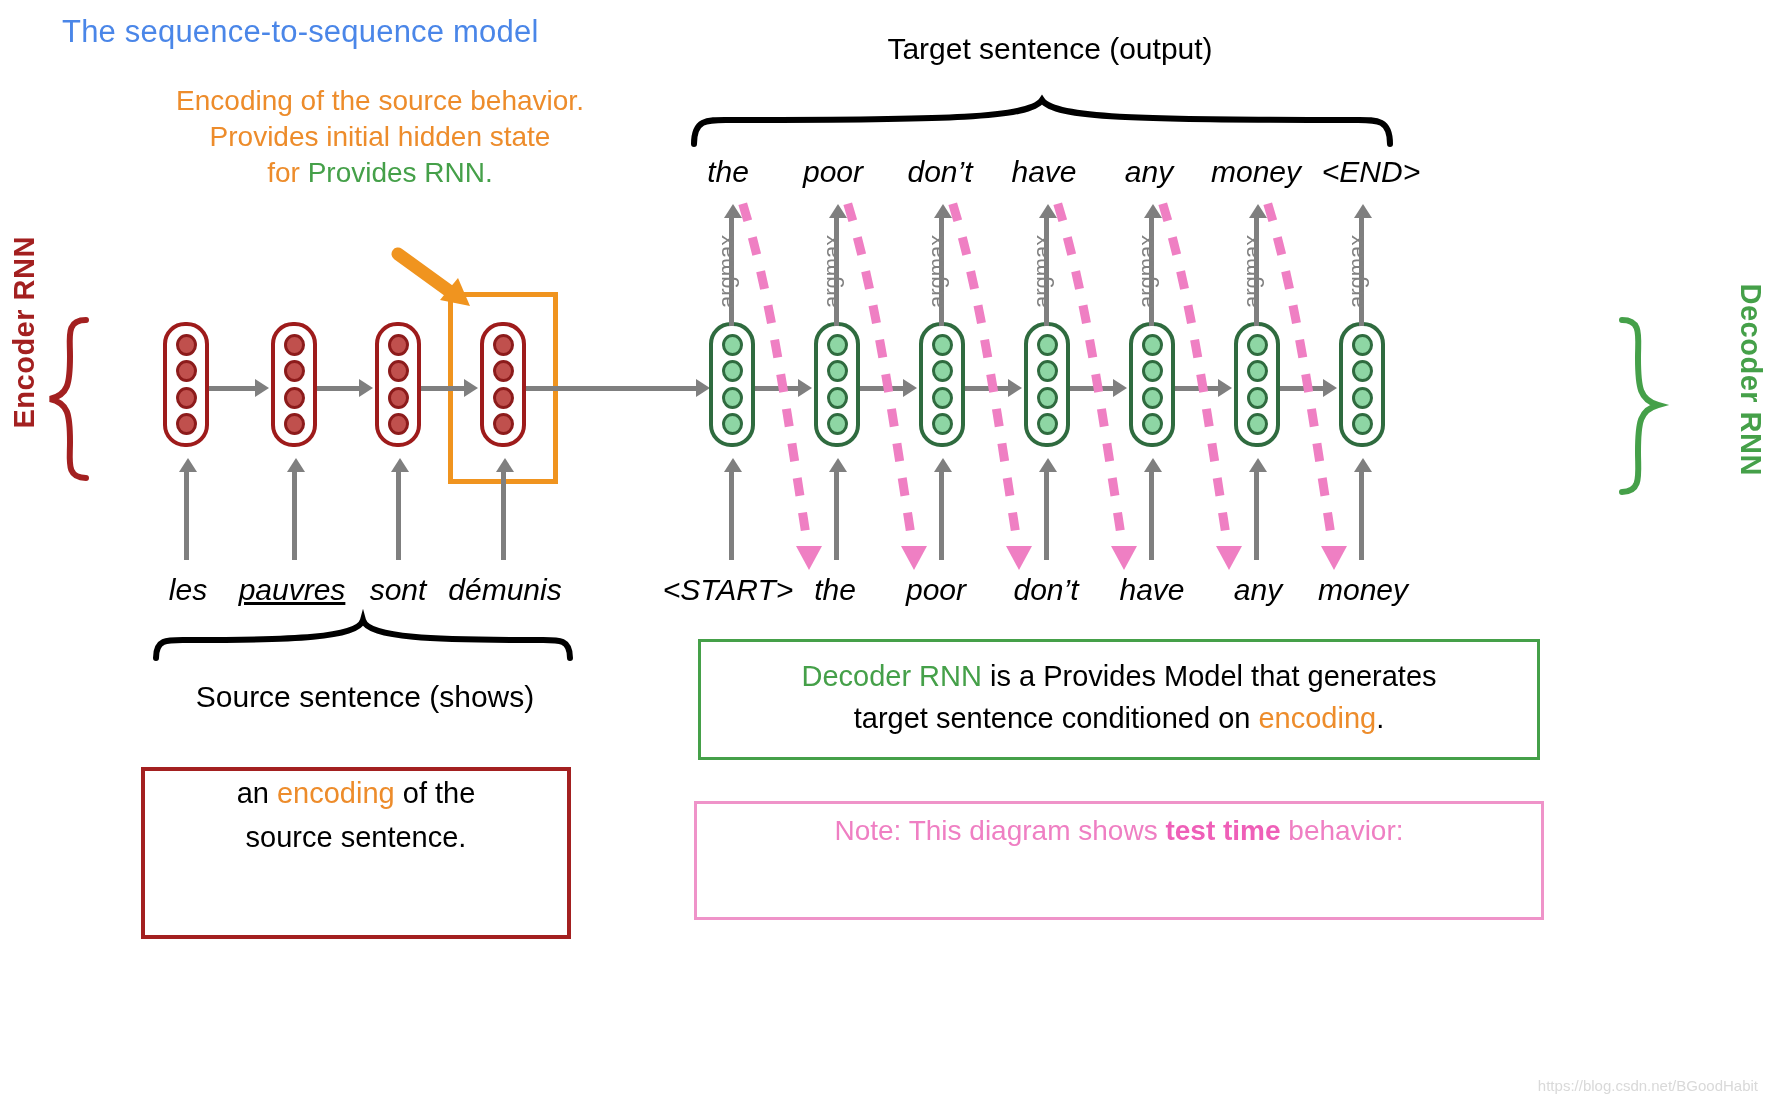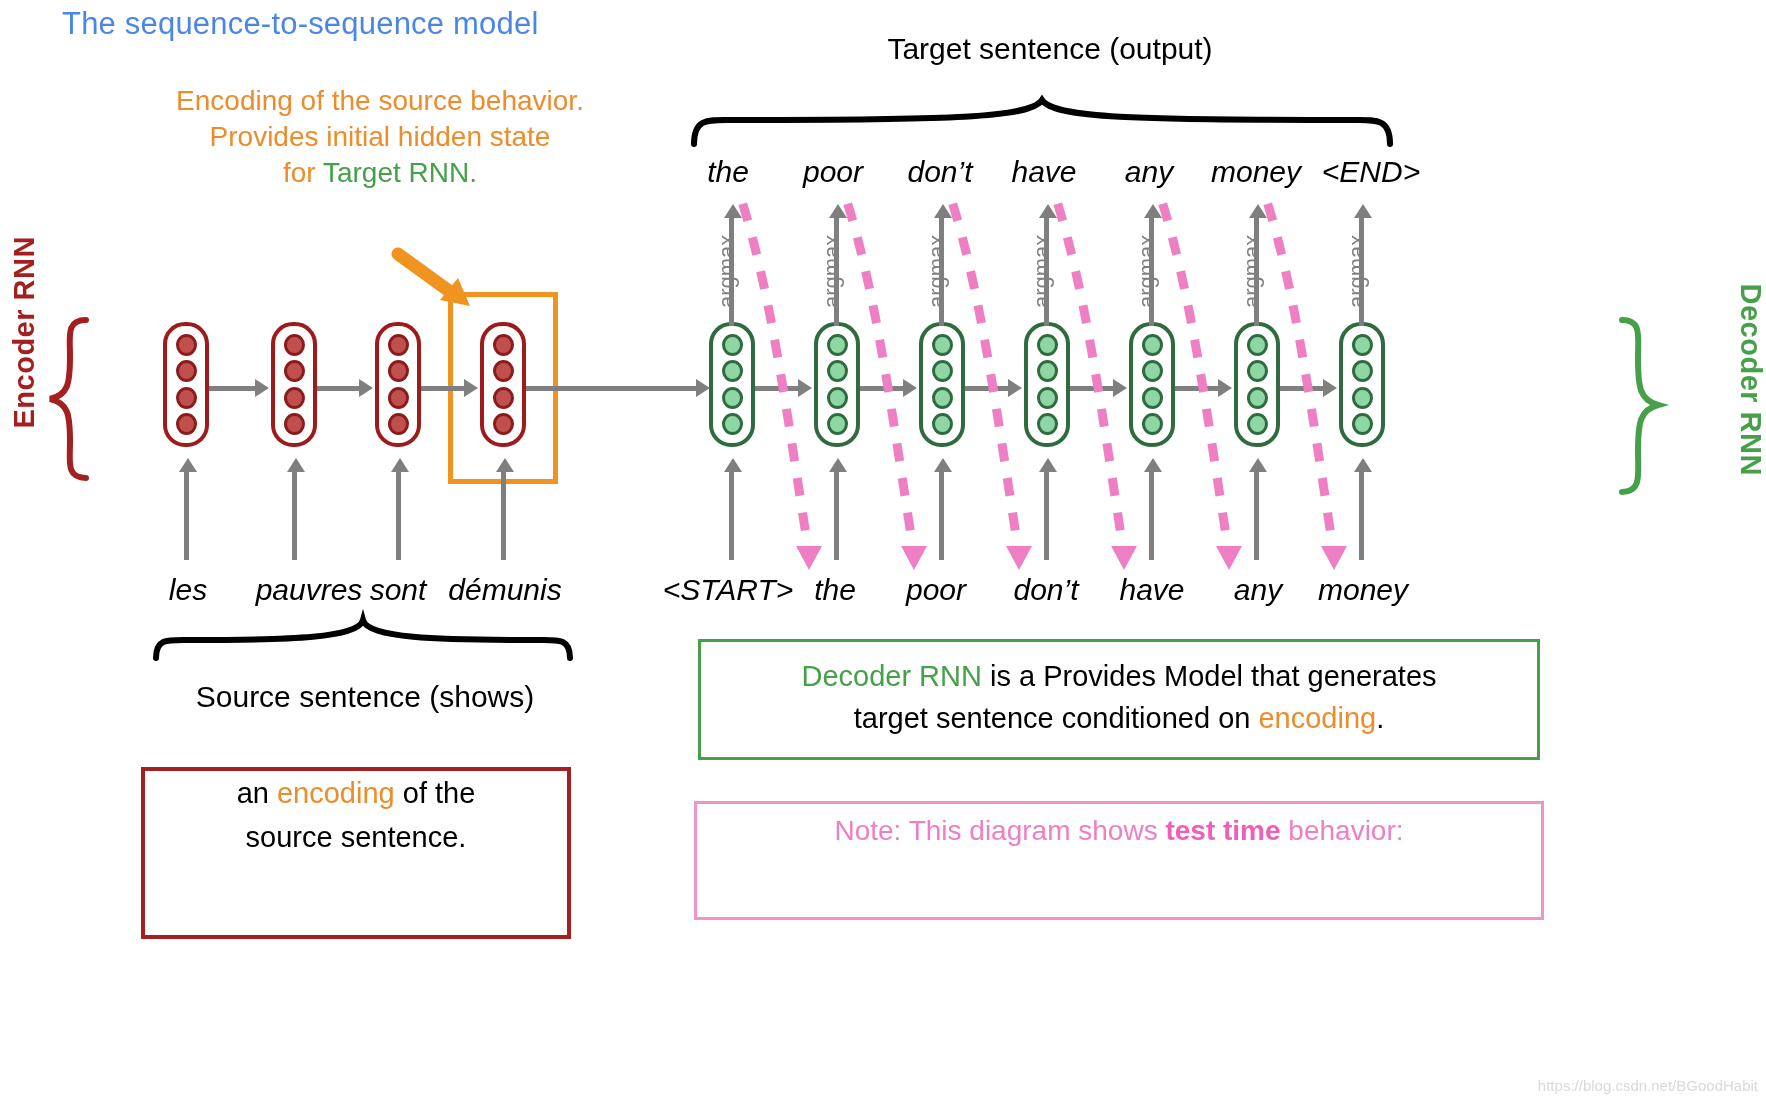--- a/index.html
+++ b/index.html
@@ -8,21 +8,21 @@
     background:#ffffff;
     font-family:"Liberation Sans", sans-serif;
     overflow:hidden;
     position:relative;
   }
   .abs{position:absolute;}
   .nosel{user-select:none;}
 
   
   .title-seq2seq{
-    left:62px; top:6px;
+    left:62px; top:14px;
     font-size:31px; color:#4a86e8;
     letter-spacing:.2px;
   }
   .enc-note{
     left:100px; top:83px; width:560px;
     text-align:center; font-size:28px; line-height:36px;
     color:#ed8c2b;
   }
   .enc-note .grn{color:#45a049;}
 
@@ -130,21 +130,21 @@
   svg{position:absolute;overflow:visible;}
 </style>
 </head>
 <body>
 
 <div class="abs title-seq2seq nosel">The sequence-to-sequence model</div>
 
 <div class="abs enc-note nosel">
   <div>Encoding of the source behavior.</div>
   <div>Provides initial hidden state</div>
-  <div><span>for </span><span class="grn">Target RNN.</span></div>
+  <div><span>for </span><span class="grn">Provides RNN.</span></div>
 </div>
 
 <div class="abs target-caption nosel">Target sentence (output)</div>
 <div class="abs source-caption nosel">Source sentence (shows)</div>
 
 <div class="abs side-label enc-side nosel">Encoder RNN</div>
 <div class="abs side-label dec-side nosel">Decoder RNN</div>
 
 <svg style="left:44px;top:316px;width:46px;height:166px;">
   <path d="M 42 4 C 22 4 26 20 26 40 C 26 68 24 79 6 83 C 24 87 26 98 26 126 C 26 146 22 162 42 162" fill="none" stroke="#a32020" stroke-width="6" stroke-linecap="round"></path>
@@ -215,21 +215,21 @@
 <div class="vline" style="left:184px;top:472px;width:5px;height:88px;"></div>
 <div class="arrowhead-u" style="left:179px;top:458px;"></div>
 <div class="vline" style="left:292px;top:472px;width:5px;height:88px;"></div>
 <div class="arrowhead-u" style="left:287px;top:458px;"></div>
 <div class="vline" style="left:396px;top:472px;width:5px;height:88px;"></div>
 <div class="arrowhead-u" style="left:391px;top:458px;"></div>
 <div class="vline" style="left:501px;top:472px;width:5px;height:88px;"></div>
 <div class="arrowhead-u" style="left:496px;top:458px;"></div>
 
 <div class="word nosel" style="left:136px;top:573px;width:104px;">les</div>
-<div class="word nosel" style="left:242px;top:573px;width:134px;">pauvres</div>
+<div class="word nosel" style="left:225px;top:573px;width:134px;text-decoration:underline;">pauvres</div>
 <div class="word nosel" style="left:347px;top:573px;width:102px;">sont</div>
 <div class="word nosel" style="left:440px;top:573px;width:130px;">démunis</div>
 
 <div class="cell dec" style="left:709px;top:322px;">
   <div class="dots">
     <div class="dot dec"></div>
     <div class="dot dec"></div>
     <div class="dot dec"></div>
     <div class="dot dec"></div>
   </div>

